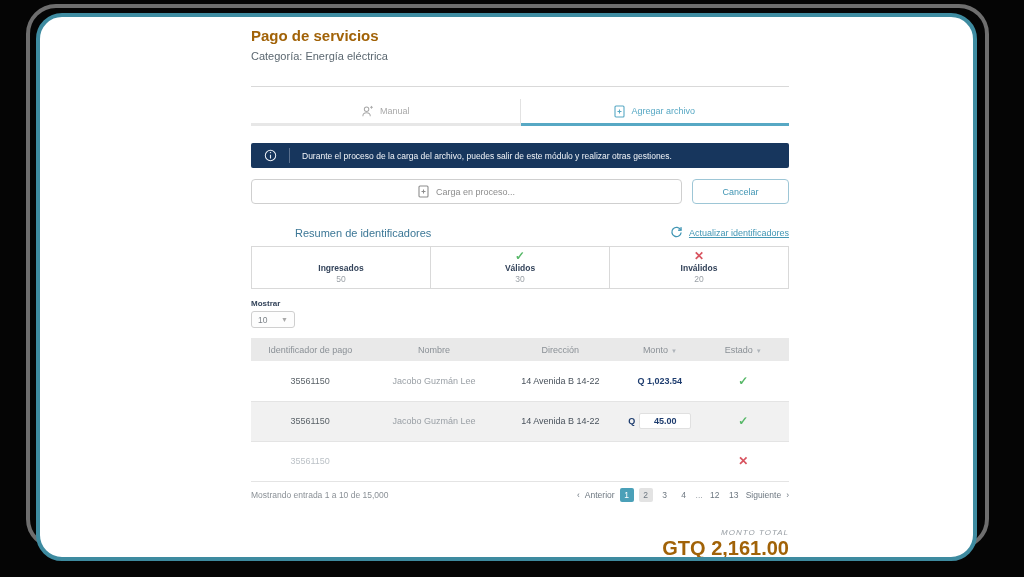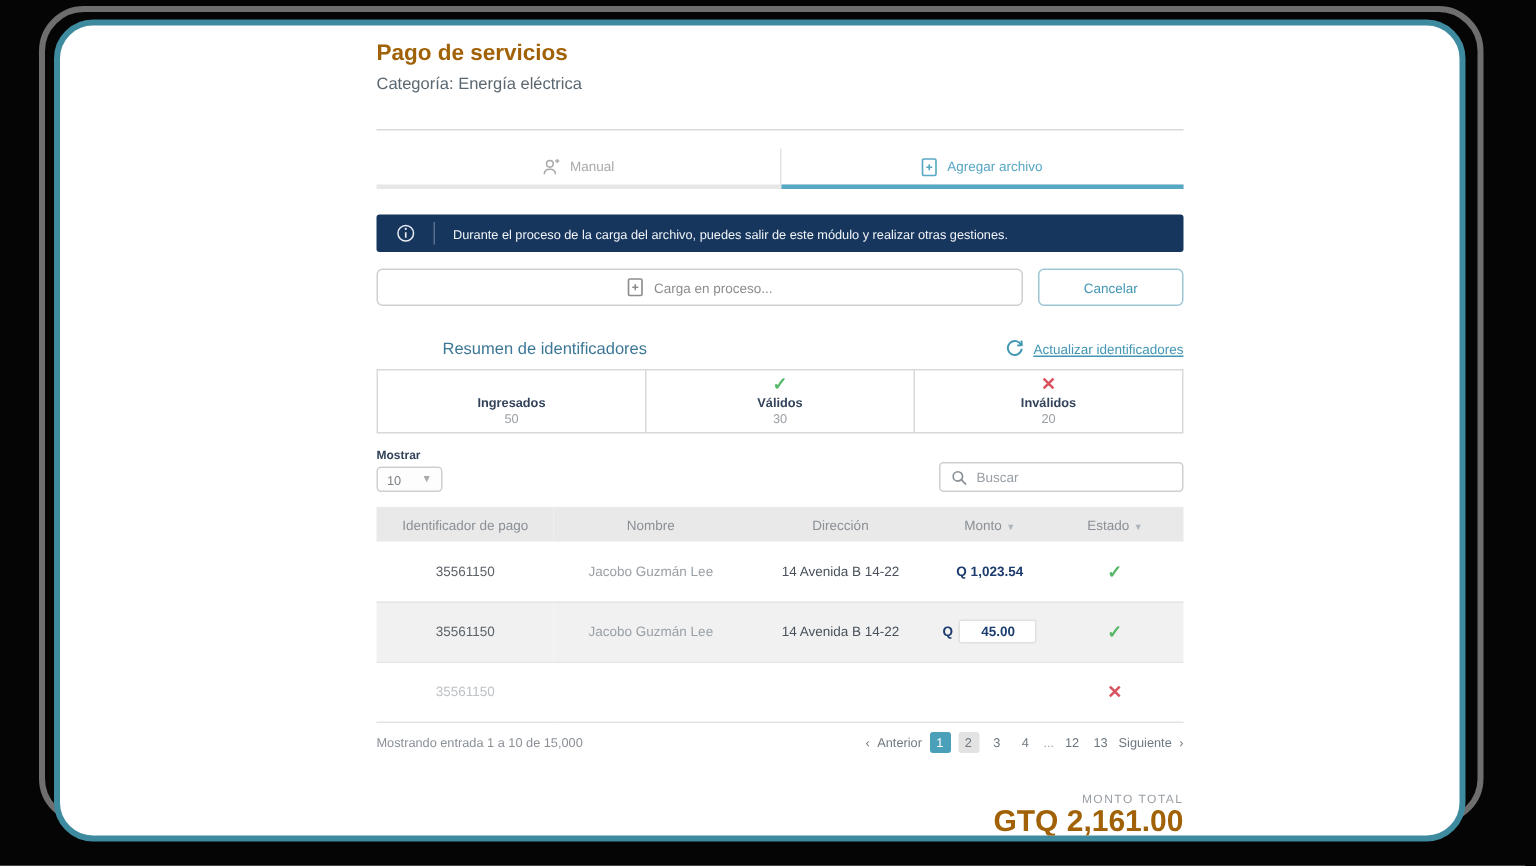--- a/index.html
+++ b/index.html
@@ -78,21 +78,21 @@
   .entries { font-size:8.5px; color:#8a9096; }
   .pagination { display:flex; align-items:center; gap:5px; font-size:8.5px; color:#6d7780; }
   .page-nav { cursor:pointer; color:#6d7780; }
   .page-num { min-width:14px; height:14px; display:flex; align-items:center; justify-content:center; cursor:pointer; border-radius:2px; }
   .page-num.active { background:#4aa0b8; color:#fff; }
   .page-num.boxed { background:#e3e3e3; color:#6d7780; }
   .page-ellipsis { color:#9aa0a6; }
 
   
   .total-block { margin-top:26px; text-align:right; }
-  .total-label { font-size:8px; letter-spacing:1px; color:#9aa0a6; }
+  .total-label { font-size:8px; letter-spacing:1px; color:#9aa0a6;font-style:italic; }
   .total-value { font-size:20px; font-weight:bold; color:#a16207; margin-top:0; }
 
   
   .actions { margin-top:24px; display:flex; justify-content:flex-end; gap:13px; padding-right:4px; }
   .btn-back { width:131px; height:25px; background:#404040; border:1px solid #9dc6d6; border-radius:5px; color:#4296b4; font-size:9px; display:flex; align-items:center; justify-content:center; cursor:pointer; }
   .btn-continue { width:127px; height:25px; background:#ababab; border:2px solid #000000; box-shadow:0 0 0 3px rgba(240,180,70,.45); border-radius:5px; color:#fff; font-size:9px; display:flex; align-items:center; justify-content:center; cursor:pointer; }
 </style>
 </head>
 <body>
 
@@ -175,27 +175,20 @@
       </div>
     </div>
 
     <div class="controls">
       <div>
         <div class="show-label">Mostrar</div>
         <div class="pagesize">
           <span>10</span>
           <span class="chev">▼</span>
         </div>
-      </div>
-      <div class="searchbox">
-        <svg width="11" height="11" viewBox="0 0 12 12">
-          <circle cx="5" cy="5" r="3.4" fill="none" stroke="#8a9096" stroke-width="1.2"></circle>
-          <path d="M7.6 7.6 L11 11" stroke="#8a9096" stroke-width="1.2"></path>
-        </svg>
-        <input type="text" placeholder="Buscar" style="">
       </div>
     </div>
 
     <table class="data">
       <thead>
         <tr>
           <th style="width:22%"><span>Identificador de pago</span></th>
           <th style="width:24%"><span>Nombre</span></th>
           <th style="width:23%"><span>Dirección</span></th>
           <th style="width:14%"><span>Monto</span><span class="sort-icon">▼</span></th>

